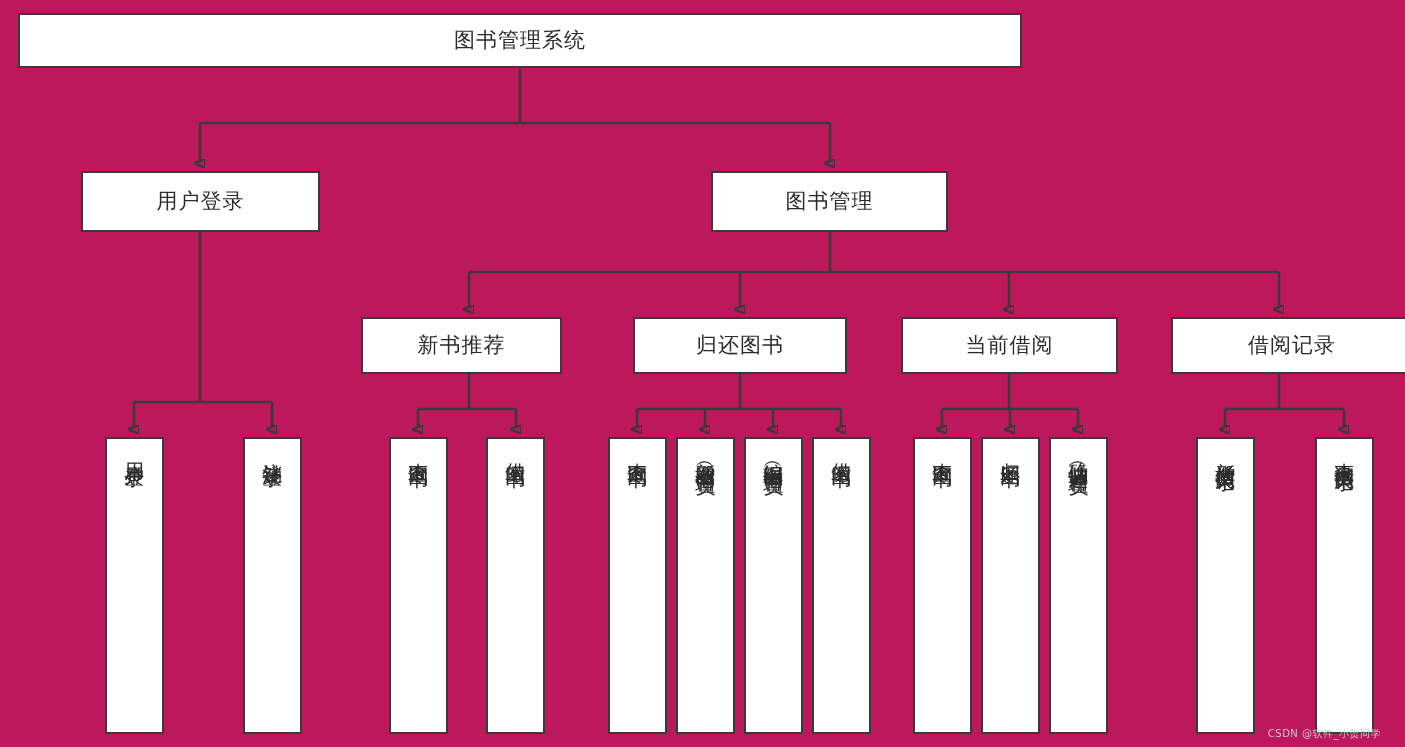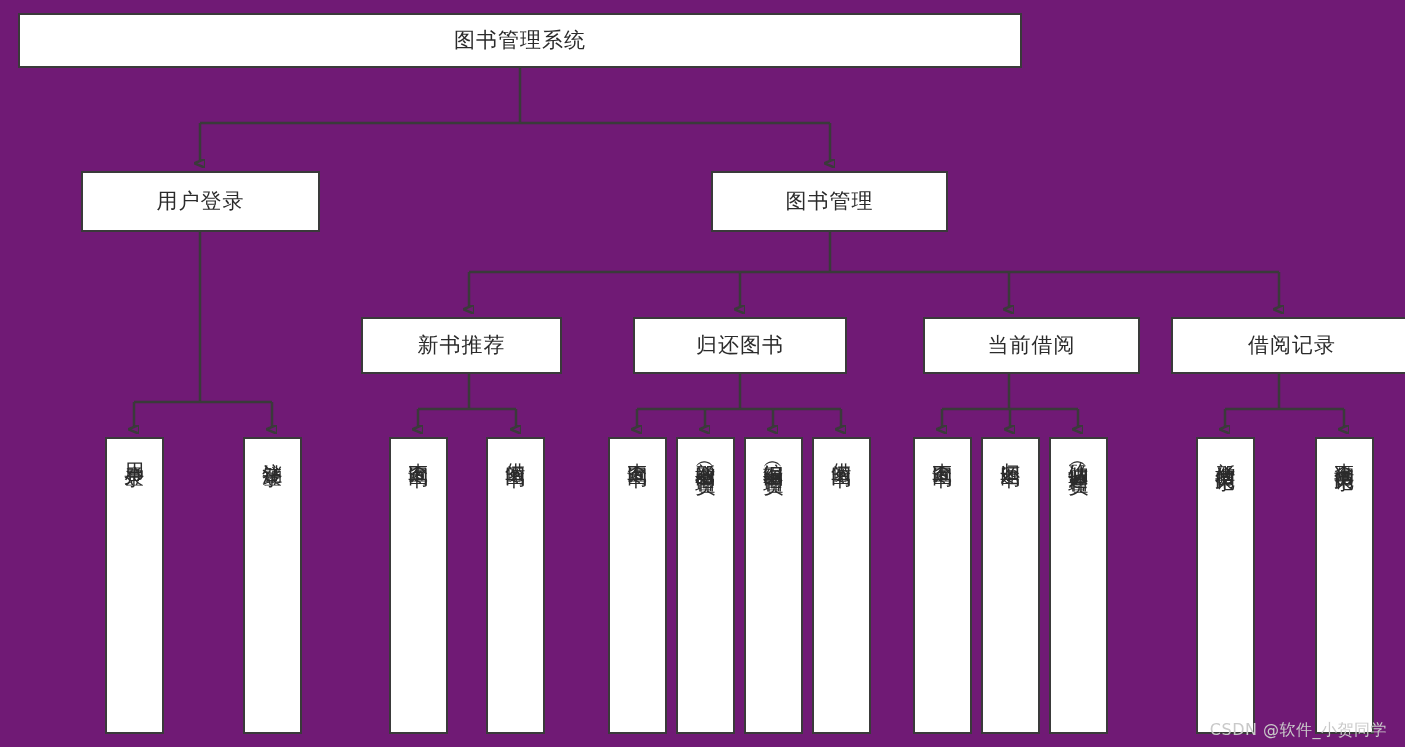--- a/index.html
+++ b/index.html
@@ -7,21 +7,21 @@
     padding: 0;
     background: #ffffff;
   }
   body {
     font-family: "DejaVu Sans", "Liberation Sans", sans-serif;
   }
   #canvas {
     position: relative;
     width: 1405px;
     height: 747px;
-    background: #701a75;
+    background: #be185d;
     overflow: hidden;
   }
   .node {
     position: absolute;
     box-sizing: border-box;
     border: 2.5px solid #3a3a3a;
     background: #ffffff;
     display: flex;
     align-items: center;
     justify-content: center;
@@ -56,23 +56,23 @@
     height: 747px;
     pointer-events: none;
   }
   #svg-links path, #svg-links line {
     stroke: #3a3a3a;
     stroke-width: 2.5;
     fill: none;
   }
   .watermark {
     position: absolute;
-    right: 18px;
+    right: 24px;
     bottom: 6px;
-    font-size: 16px;
+    font-size: 10px;
     color: #c9c9c9;
     letter-spacing: 0.5px;
     white-space: nowrap;
     margin-top: 36px;
   }
 </style>
 </head>
 <body>
 
 <div id="canvas">
@@ -137,21 +137,21 @@
   <div class="node horiz" style="left:711px;top:171px;width:237px;height:61px;justify-content:center;">
     <span>图书管理</span>
   </div>
 
   <div class="node horiz" style="left:361px;top:317px;width:201px;height:57px;">
     <span>新书推荐</span>
   </div>
   <div class="node horiz" style="left:633px;top:317px;width:214px;height:57px;">
     <span>归还图书</span>
   </div>
-  <div class="node horiz" style="left:901px;top:317px;width:217px;height:57px;margin-left:22px;">
+  <div class="node horiz" style="left:901px;top:317px;width:217px;height:57px;">
     <span>当前借阅</span>
   </div>
   <div class="node horiz" style="left:1171px;top:317px;width:242px;height:57px;">
     <span>借阅记录</span>
   </div>
 
   <div class="node vert" style="left:105px;top:437px;width:59px;height:297px;">
     <span>用户登录</span>
   </div>
   <div class="node vert" style="left:243px;top:437px;width:59px;height:297px;">

